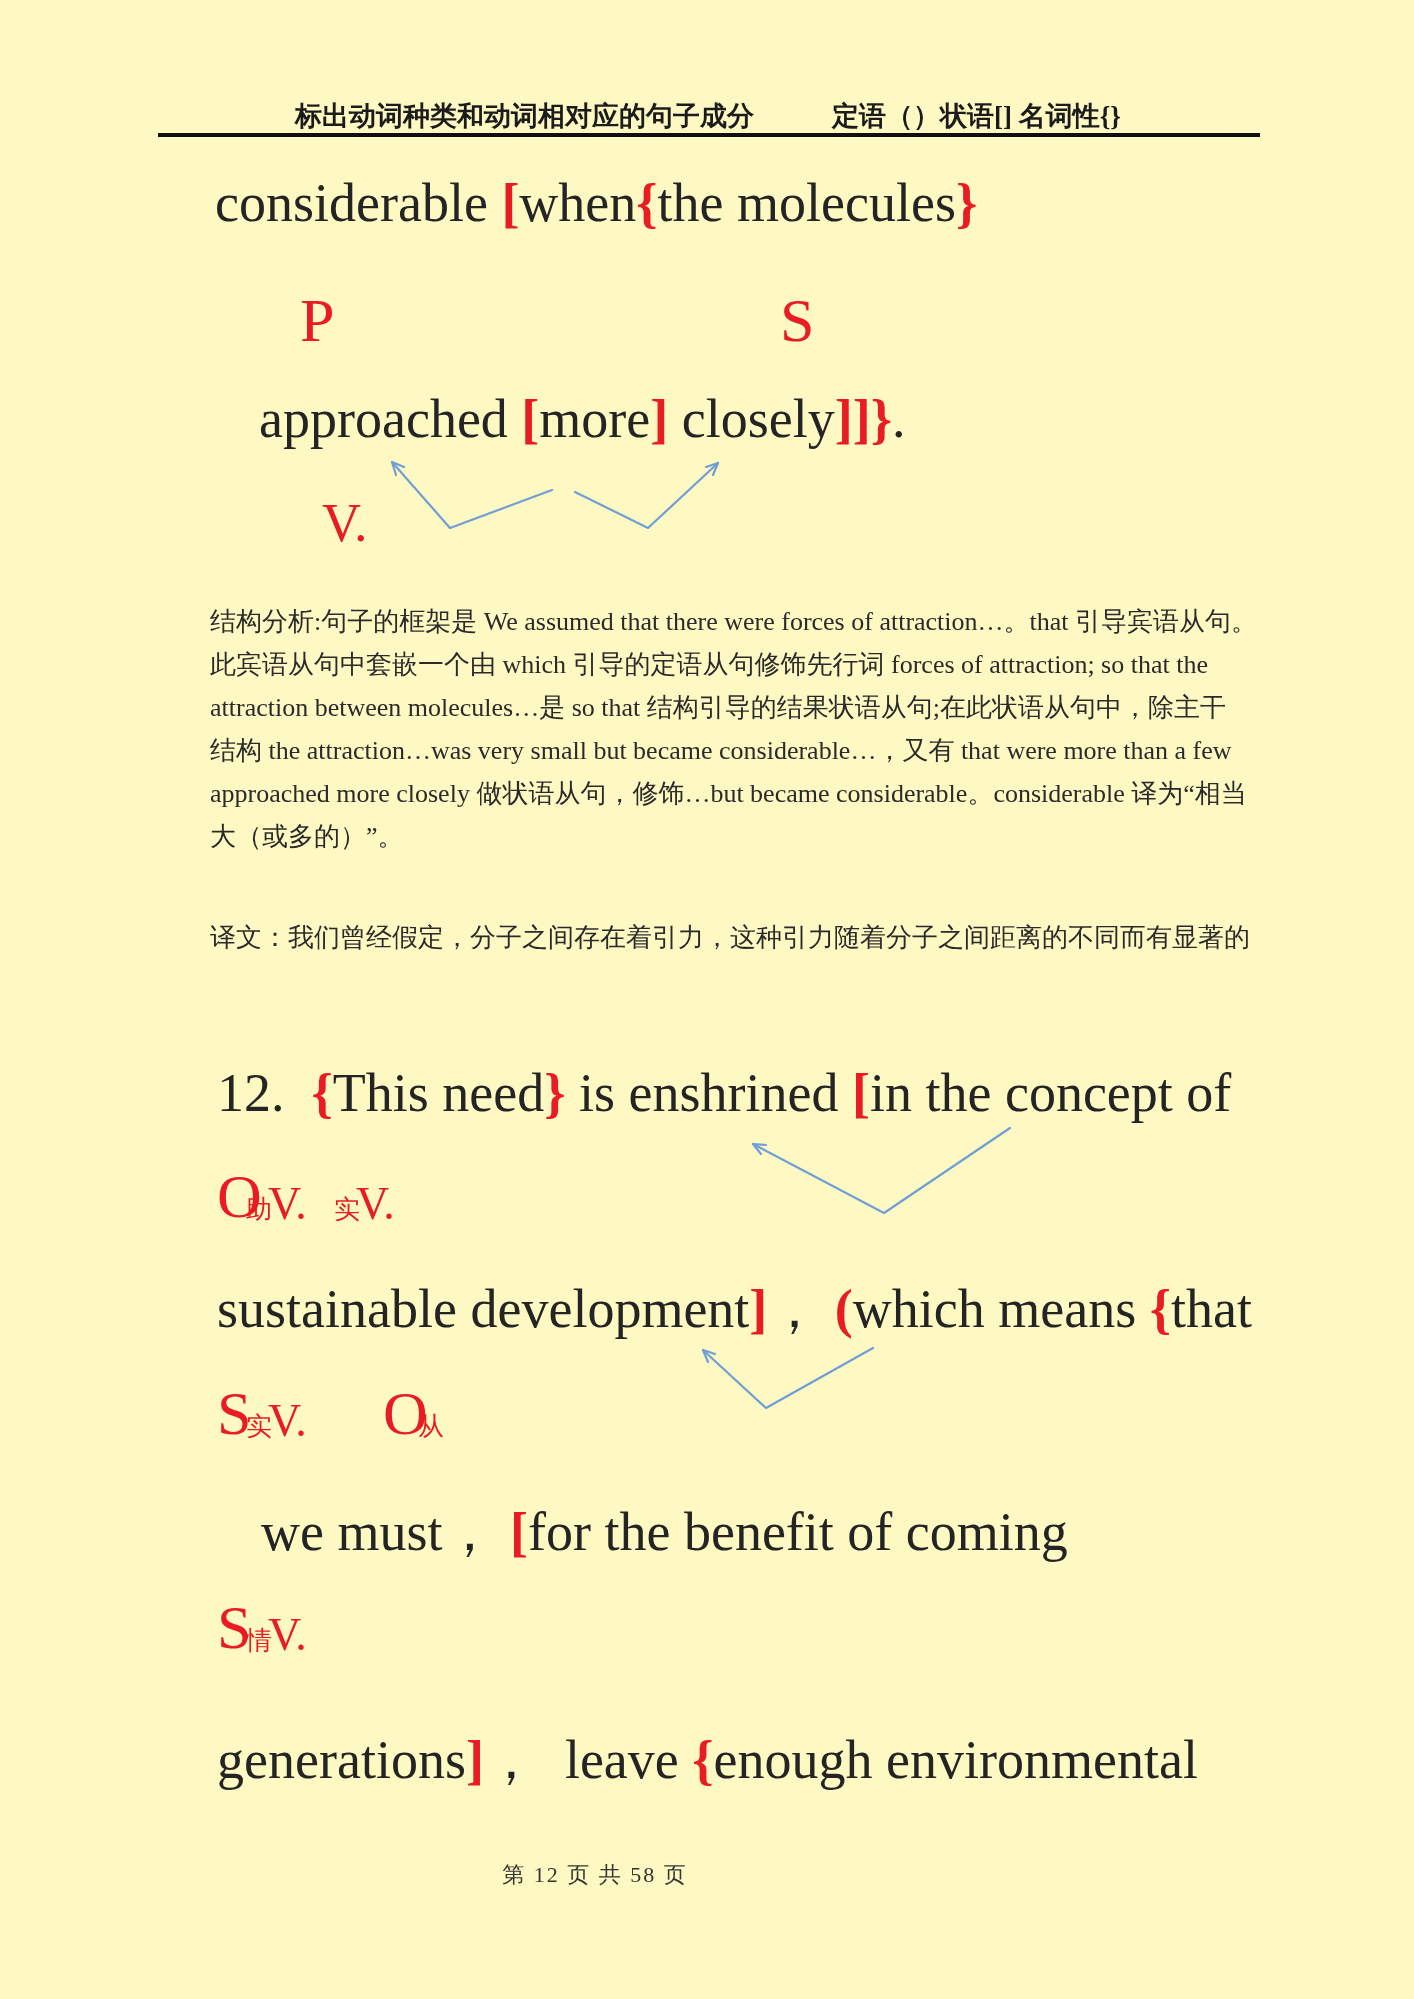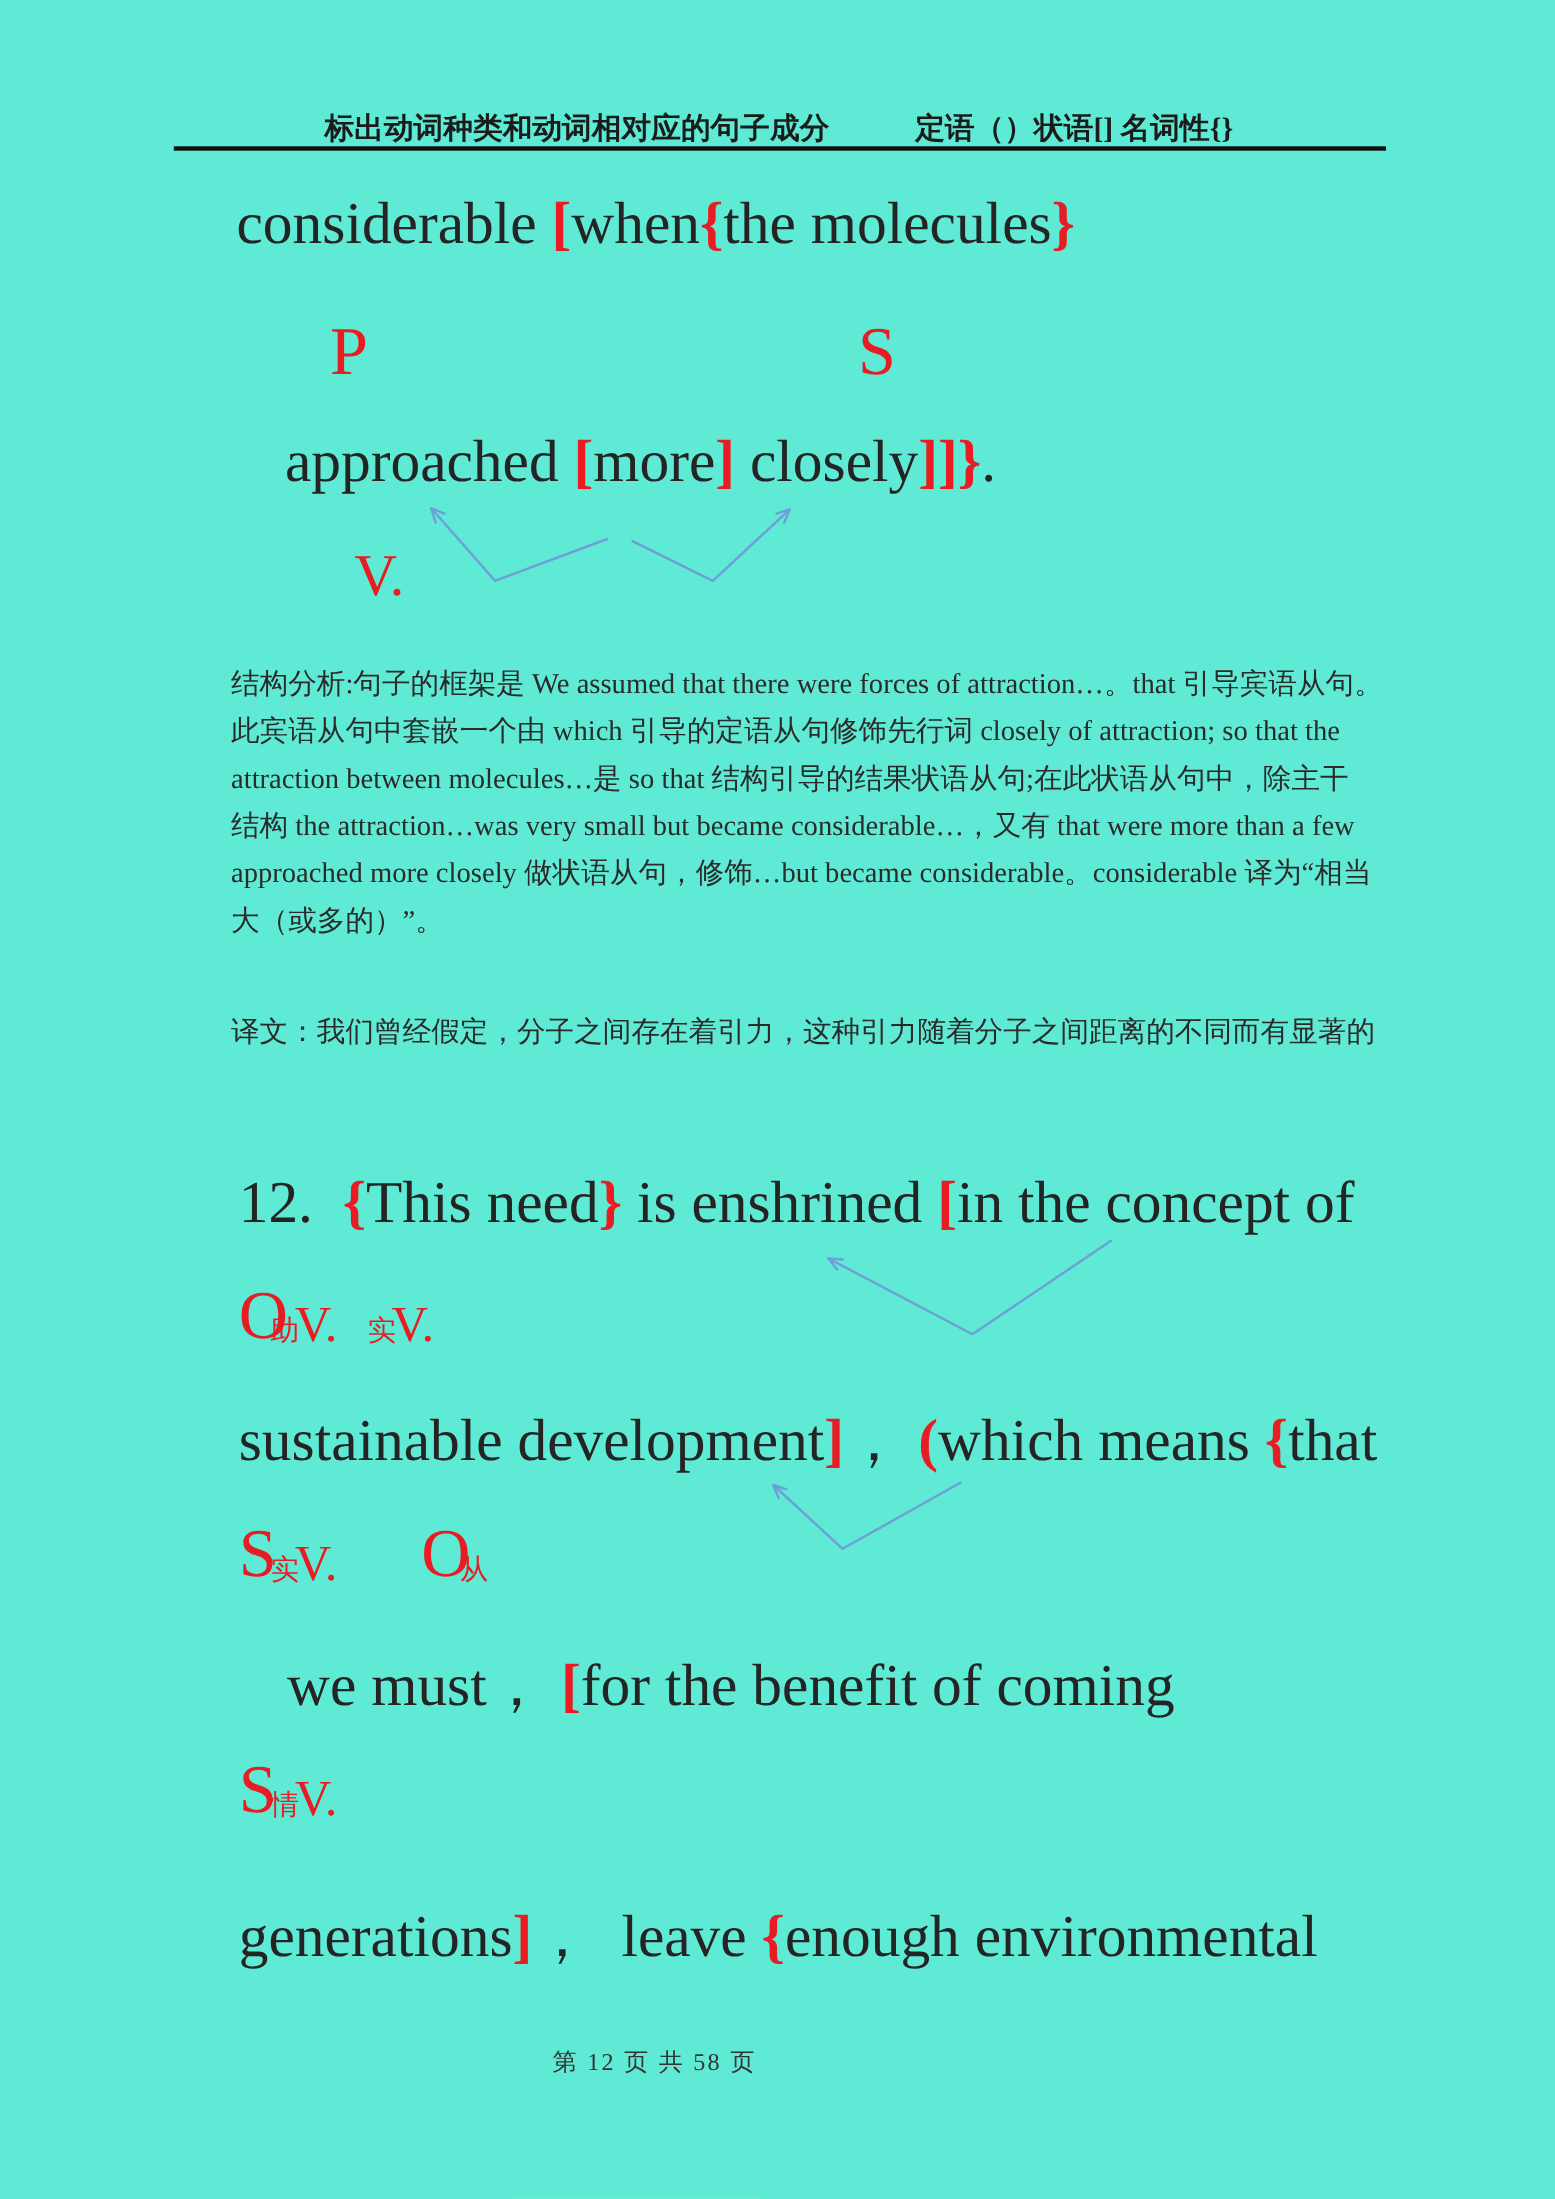--- a/index.html
+++ b/index.html
@@ -5,21 +5,21 @@
   :root{
     --red:#e81c22;
     --blue:#6f9fd6;
     --ink:#242424;
   }
   html,body{margin:0;padding:0;background:#e9e9e9;}
   .page{
     position:relative;
     width:1414px;height:1999px;
     margin:0 auto;
-    background:#5eead4;
+    background:#fef9c3;
     font-family:"Liberation Serif","DejaVu Serif",serif;
     color:var(--ink);
     overflow:hidden;
   }
   
   .hdr{position:absolute;top:98px;font-size:27px;font-weight:bold;color:#1b1b1b;white-space:pre;}
   .hdr-left{left:295px;}
   .hdr-right{left:832px;}
   .hdr-rule{position:absolute;left:158px;top:133px;width:1102px;height:4px;background:#101010;}
   
@@ -61,21 +61,21 @@
       <span class="lab lab-big" style="left: 300px;">P</span>
       <span class="lab lab-big" style="left: 780px;">S</span>
     </div>
   <div class="bigline" style="top:389px;margin-left:44px;"><span class="seg-k">approached </span><span class="seg-r">[</span><span class="seg-k">more</span><span class="seg-r">]</span><span class="seg-k"> closely</span><span class="seg-r">]]}</span><span class="seg-k">.</span></div>
   <div class="labrow" style="top:496px;height:54px;">
       <span class="lab lab-vbig" style="left: 322px;">V.</span>
     </div>
 
   <div class="para" style="top:600px;" id="analysis-para">
       <div class="pline">结构分析:句子的框架是 We assumed that there were forces of attraction…。that 引导宾语从句。</div>
-      <div class="pline">此宾语从句中套嵌一个由 which 引导的定语从句修饰先行词 closely of attraction; so that the</div>
+      <div class="pline">此宾语从句中套嵌一个由 which 引导的定语从句修饰先行词 forces of attraction; so that the</div>
       <div class="pline">attraction between molecules…是 so that 结构引导的结果状语从句;在此状语从句中，除主干</div>
       <div class="pline">结构 the attraction…was very small but became considerable…，又有 that were more than a few</div>
       <div class="pline">approached more closely 做状语从句，修饰…but became considerable。considerable 译为“相当</div>
       <div class="pline">大（或多的）”。</div>
     </div>
 
   <div class="para" style="top:916px;" id="translation-para">
       <div class="pline">译文：我们曾经假定，分子之间存在着引力，这种引力随着分子之间距离的不同而有显著的</div>
     </div>
 

